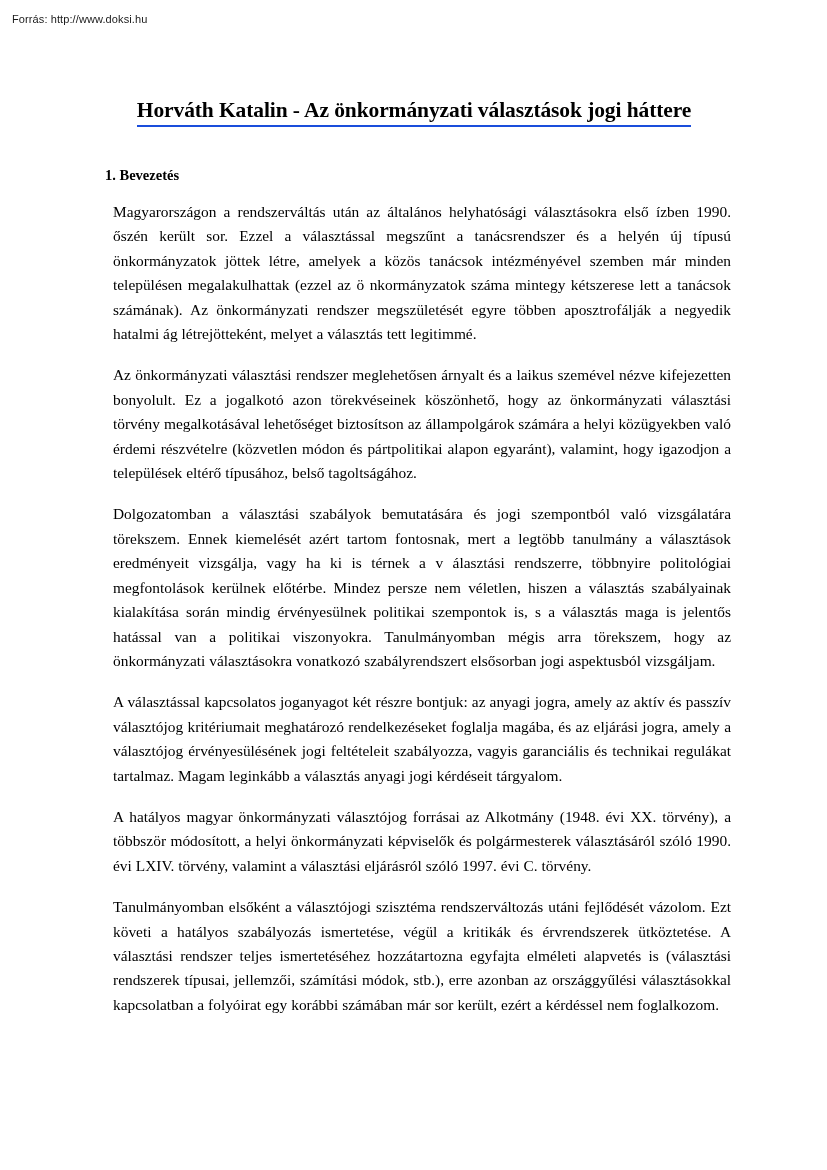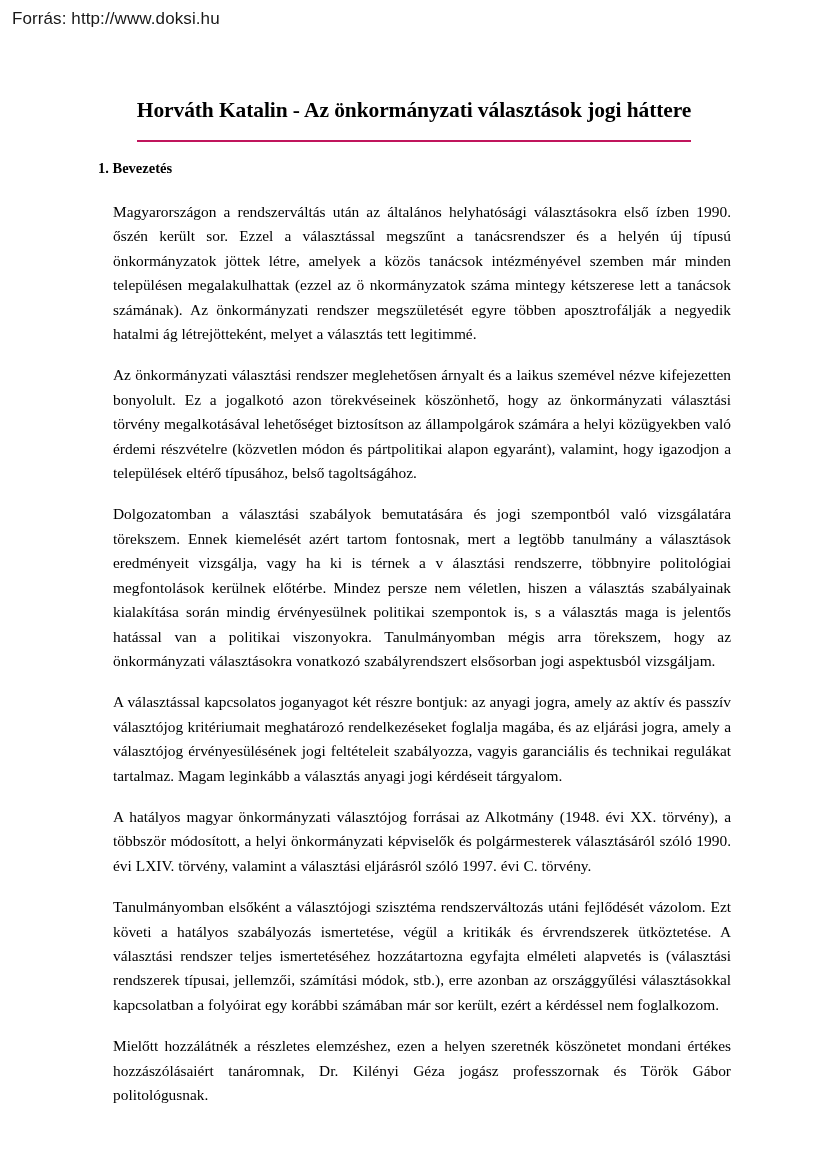--- a/index.html
+++ b/index.html
@@ -23,21 +23,21 @@
     inset: 0;
     background: #ffffff;
   }
 
   
   .source-header {
     position: absolute;
     top: 12px;
     left: 12px;
     font-family: "Liberation Sans", "DejaVu Sans", sans-serif;
-    font-size: 17px;
+    font-size: 11px;
     line-height: 14px;
     color: #1a1a1a;
     letter-spacing: 0.1px;
     white-space: nowrap;
   }
 
   
   .content {
     position: absolute;
     left: 97px;
@@ -54,29 +54,29 @@
     width: 634px;
     text-align: center;
     font-size: 21.5px;
     line-height: 28px;
     font-weight: bold;
     letter-spacing: -0.1px;
     white-space: nowrap;
   }
   .doc-title .ttl-inner {
     display: inline-block;
-    border-bottom: 2px solid #be185d;
-    padding-bottom: 16px;
+    border-bottom: 2px solid #1d4ed8;
+    padding-bottom: 1px;
   }
 
   .section-heading {
     position: absolute;
     top: 158px;
     left: 0;
-    margin: 1px;
+    margin: 8px;
     font-size: 14.5px;
     line-height: 19px;
     font-weight: bold;
   }
 
   .body-block {
     position: absolute;
     top: 200px;
     left: 0;
     width: 634px;
@@ -111,17 +111,16 @@
 
     <h2 class="section-heading">1. Bevezetés</h2>
 
     <div class="body-block">
       <p class="para">Magyarországon a rendszerváltás után az általános helyhatósági választásokra első ízben 1990. őszén került sor. Ezzel a választással megszűnt a tanácsrendszer és a helyén új típusú önkormányzatok jöttek létre, amelyek a közös tanácsok intézményével szemben már minden településen megalakulhattak (ezzel az ö nkormányzatok száma mintegy kétszerese lett a tanácsok számának). Az önkormányzati rendszer megszületését egyre többen aposztrofálják a negyedik hatalmi ág létrejötteként, melyet a választás tett legitimmé.</p>
       <p class="para">Az önkormányzati választási rendszer meglehetősen árnyalt és a laikus szemével nézve kifejezetten bonyolult. Ez a jogalkotó azon törekvéseinek köszönhető, hogy az önkormányzati választási törvény megalkotásával lehetőséget biztosítson az állampolgárok számára a helyi közügyekben való érdemi részvételre (közvetlen módon és pártpolitikai alapon egyaránt), valamint, hogy igazodjon a települések eltérő típusához, belső tagoltságához.</p>
       <p class="para">Dolgozatomban a választási szabályok bemutatására és jogi szempontból való vizsgálatára törekszem. Ennek kiemelését azért tartom fontosnak, mert a legtöbb tanulmány a választások eredményeit vizsgálja, vagy ha ki is térnek a v álasztási rendszerre, többnyire politológiai megfontolások kerülnek előtérbe. Mindez persze nem véletlen, hiszen a választás szabályainak kialakítása során mindig érvényesülnek politikai szempontok is, s a választás maga is jelentős hatással van a politikai viszonyokra. Tanulmányomban mégis arra törekszem, hogy az önkormányzati választásokra vonatkozó szabályrendszert elsősorban jogi aspektusból vizsgáljam.</p>
       <p class="para">A választással kapcsolatos joganyagot két részre bontjuk: az anyagi jogra, amely az aktív és passzív választójog kritériumait meghatározó rendelkezéseket foglalja magába, és az eljárási jogra, amely a választójog érvényesülésének jogi feltételeit szabályozza, vagyis garanciális és technikai regulákat tartalmaz. Magam leginkább a választás anyagi jogi kérdéseit tárgyalom.</p>
       <p class="para">A hatályos magyar önkormányzati választójog forrásai az Alkotmány (1948. évi XX. törvény), a többször módosított, a helyi önkormányzati képviselők és polgármesterek választásáról szóló 1990. évi LXIV. törvény, valamint a választási eljárásról szóló 1997. évi C. törvény.</p>
       <p class="para">Tanulmányomban elsőként a választójogi szisztéma rendszerváltozás utáni fejlődését vázolom. Ezt követi a hatályos szabályozás ismertetése, végül a kritikák és érvrendszerek ütköztetése. A választási rendszer teljes ismertetéséhez hozzátartozna egyfajta elméleti alapvetés is (választási rendszerek típusai, jellemzői, számítási módok, stb.), erre azonban az országgyűlési választásokkal kapcsolatban a folyóirat egy korábbi számában már sor került, ezért a kérdéssel nem foglalkozom.</p>
-      <p class="para">Mielőtt hozzálátnék a részletes elemzéshez, ezen a helyen szeretnék köszönetet mondani értékes hozzászólásaiért tanáromnak, Dr. Kilényi Géza jogász professzornak és Török Gábor politológusnak.</p>
     </div>
 
   </div>
 </div>
 
 </body></html>

